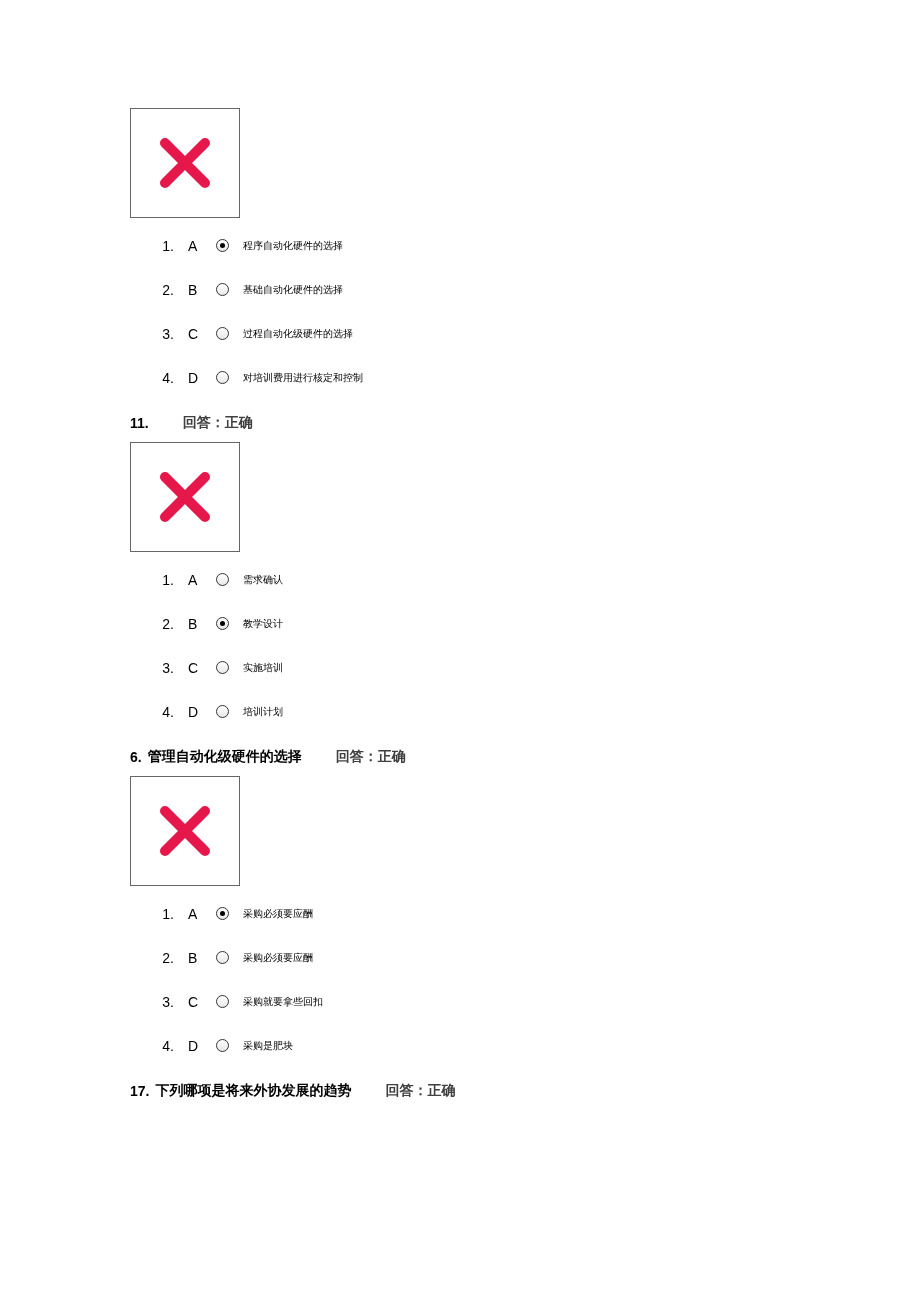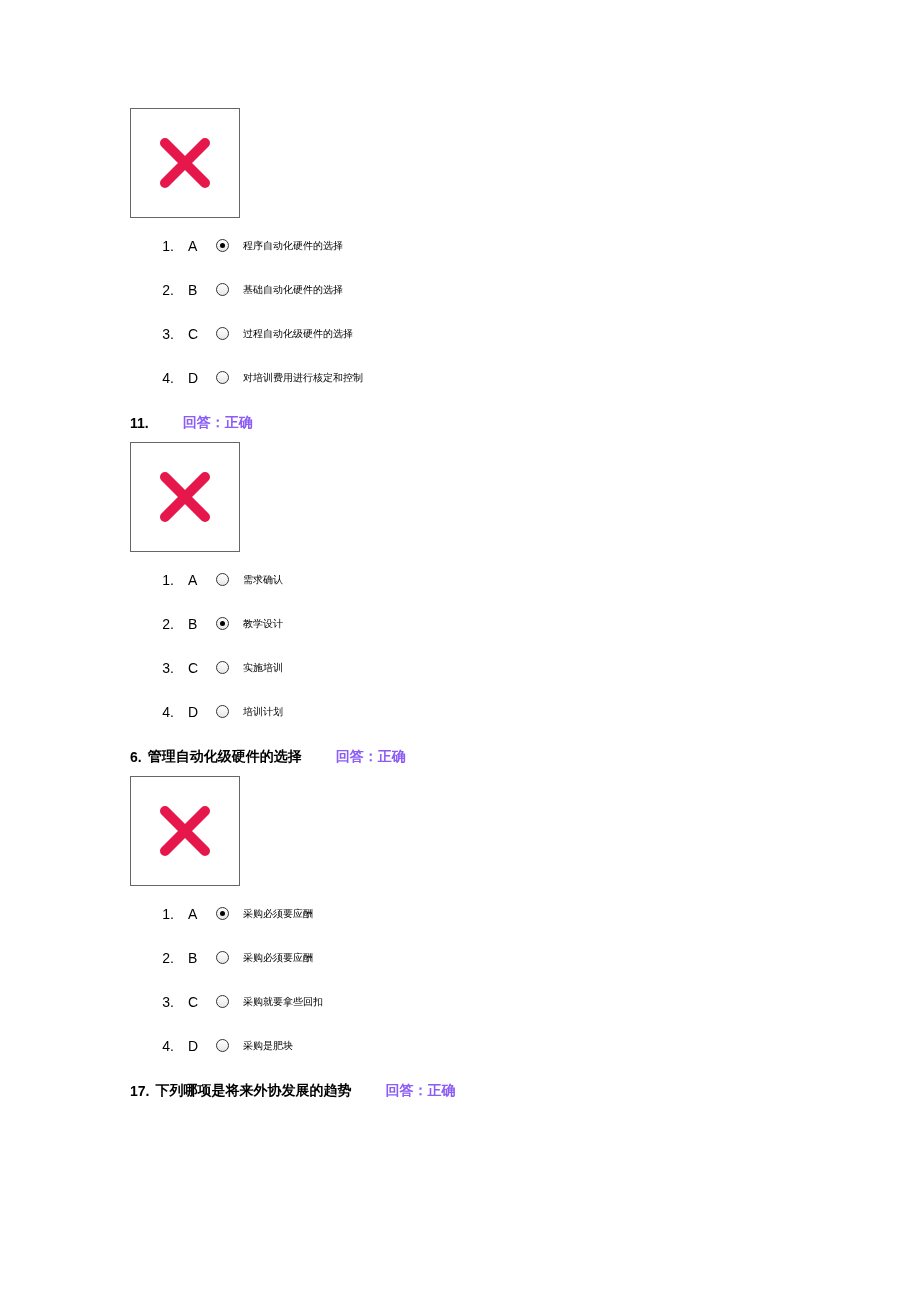--- a/index.html
+++ b/index.html
@@ -63,21 +63,21 @@
   .qline {
     display: flex;
     align-items: center;
     gap: 6px;
     margin: 4px 0 10px 0;
     font-size: 14px;
     font-weight: 600;
   }
   .qnum, .qtext { font-weight: 600; }
   .answer {
-    color: #8b5cf6;
+    color: #404040;
     font-weight: 600;
     margin-left: 28px;
   }
   .q11 .answer { margin-left: 28px; }
 </style>
 </head>
 <body>
 
 <div class="page">
 

